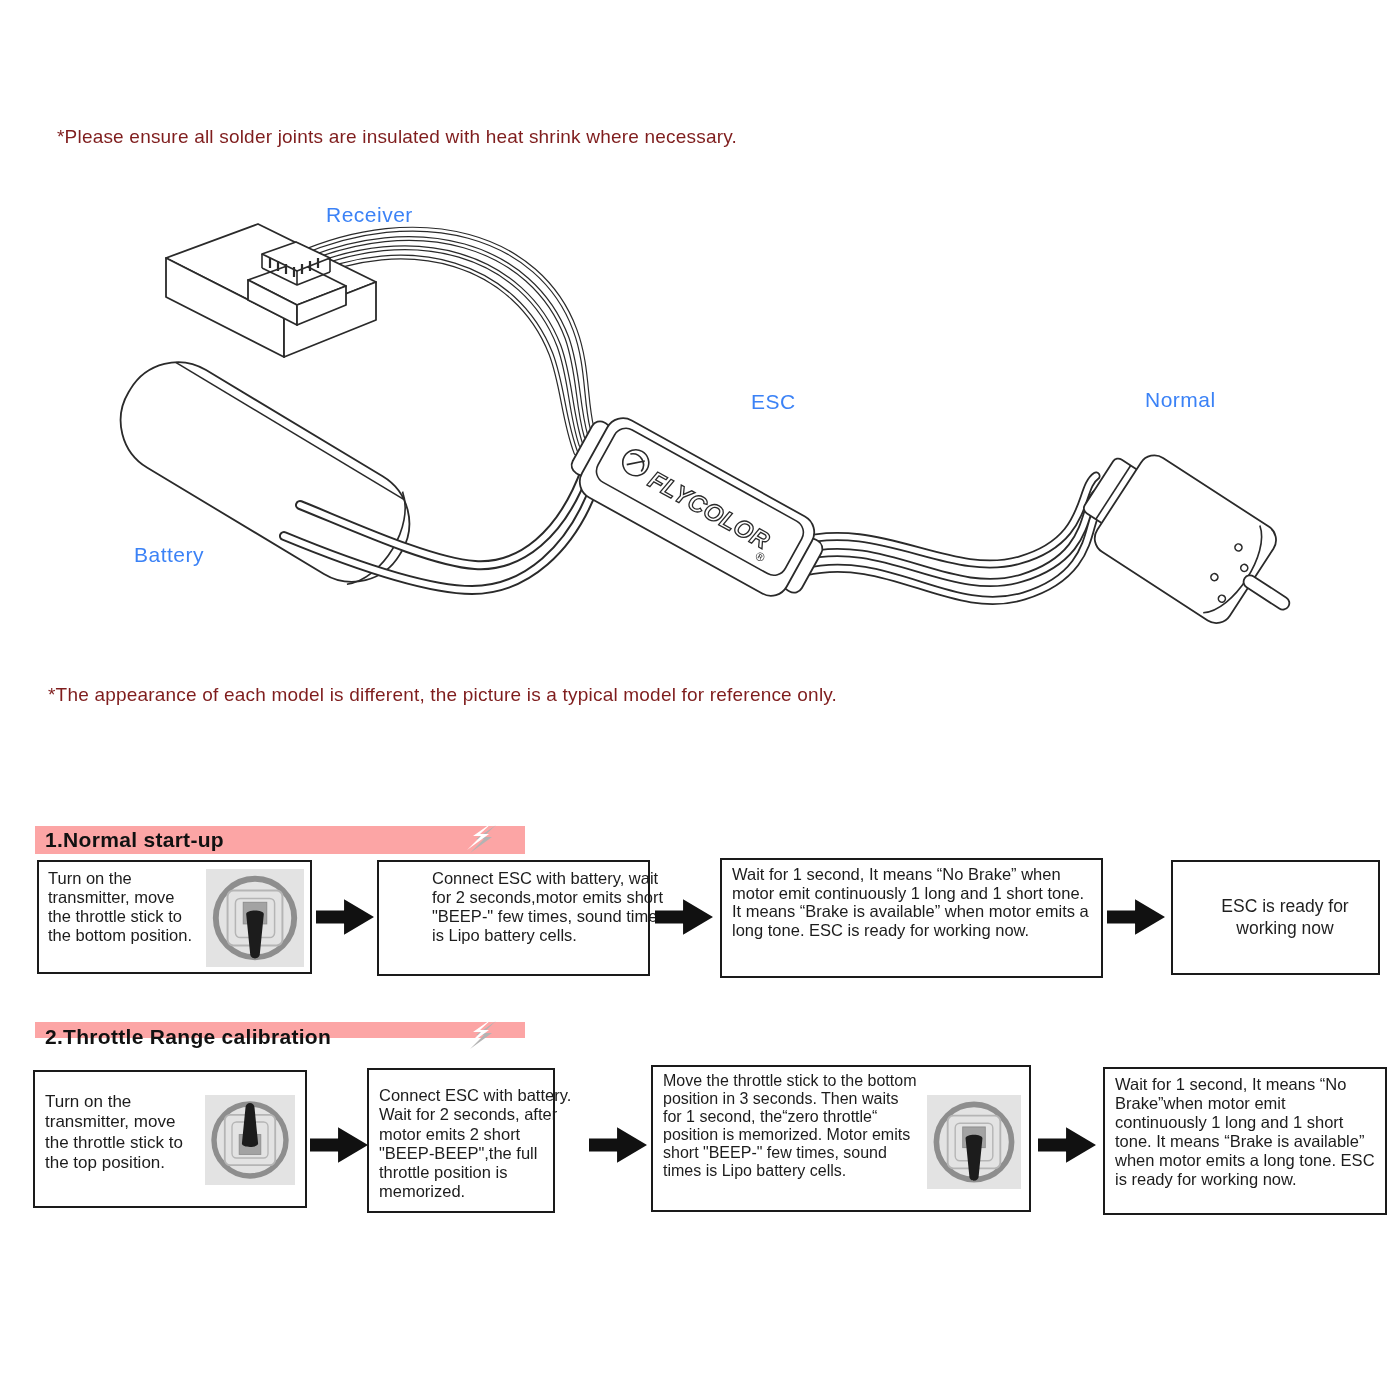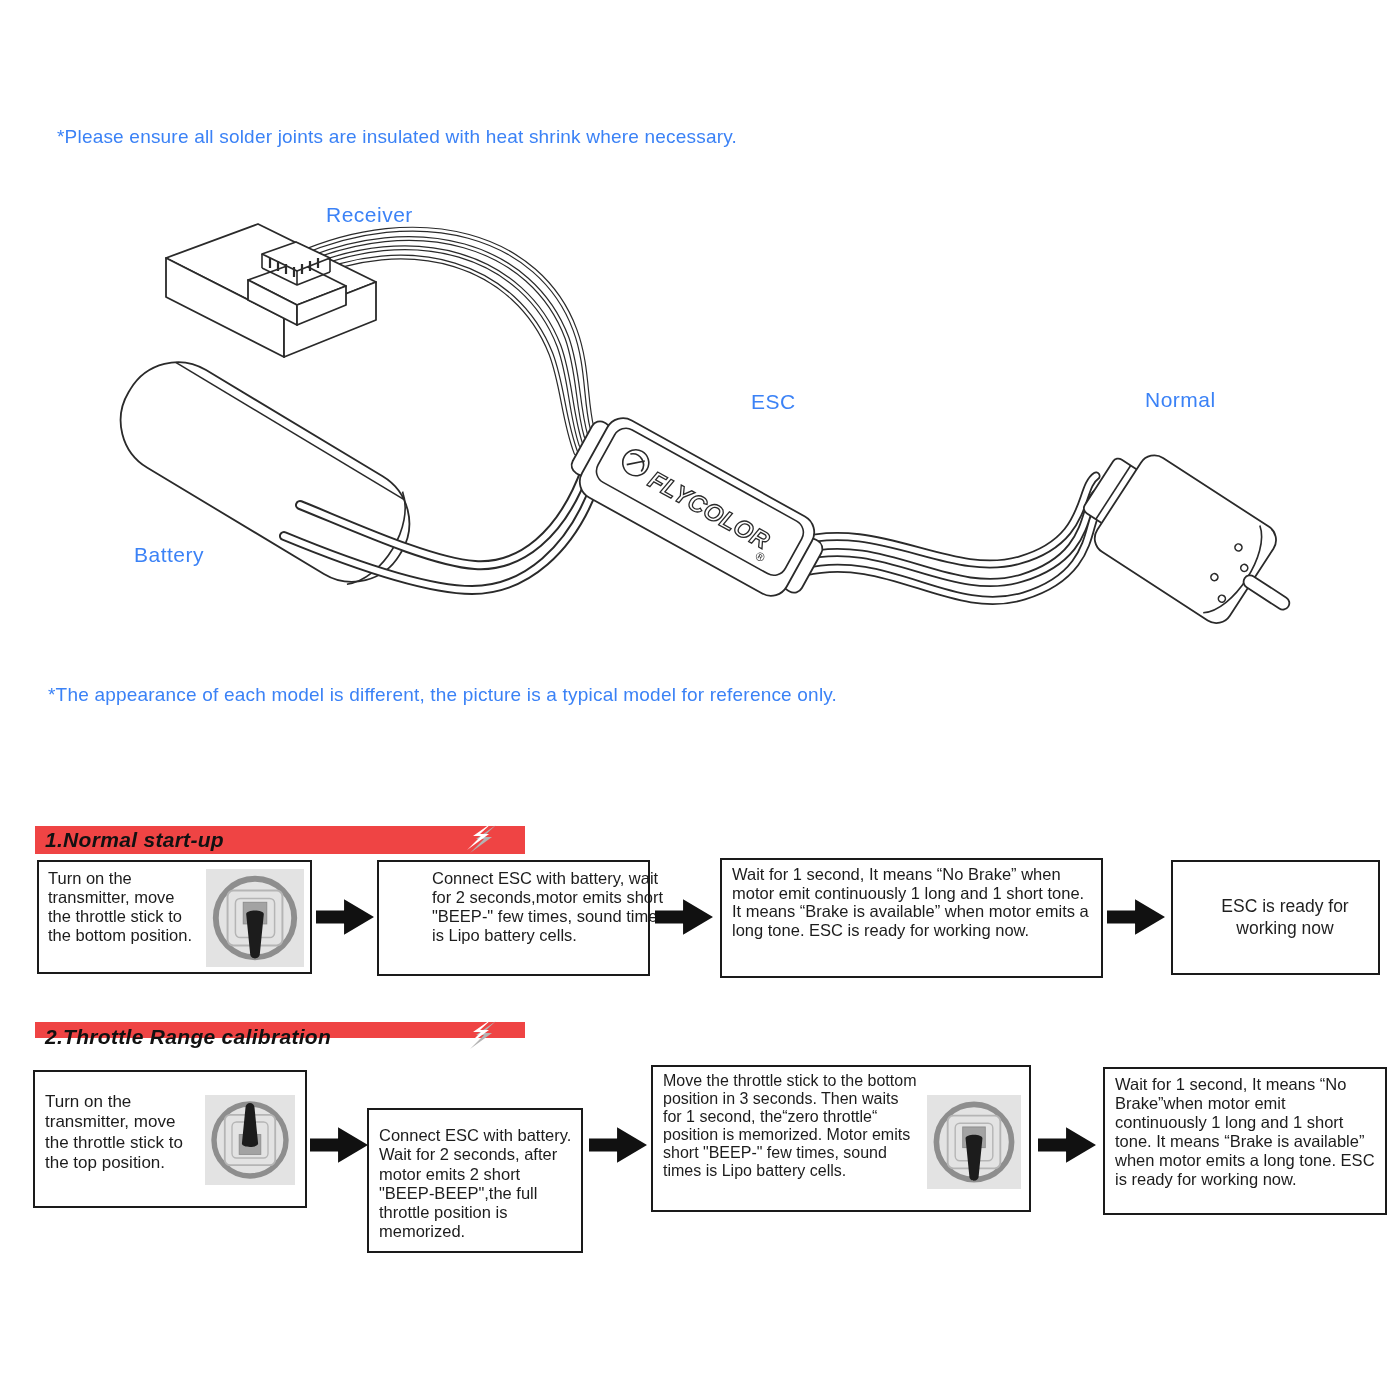--- a/index.html
+++ b/index.html
@@ -1,21 +1,21 @@
 <!DOCTYPE html>
 <html><head>
 <meta charset="utf-8">
 <style>
   html,body{margin:0;padding:0;background:#fff;}
   #page{position:relative;width:1400px;height:1400px;background:#ffffff;overflow:hidden;
         font-family:"Liberation Sans","DejaVu Sans",sans-serif;color:#1f1f1f;}
-  .note{position:absolute;font-size:19px;letter-spacing:.2px;color:#3b82f6;}
+  .note{position:absolute;font-size:19px;letter-spacing:.2px;color:#7f1d1d;}
   .dlabel{position:absolute;font-size:21px;color:#3b82f6;letter-spacing:.5px;}
   #diagram{position:absolute;left:0;top:0;width:1400px;height:800px;}
-  .banner{position:absolute;height:28px;background:#ef4444;font-style:italic;}
+  .banner{position:absolute;height:28px;background:#fca5a5;}
   .banner .btitle{font-size:21px;font-weight:bold;color:#111;padding-left:10px;line-height:27px;letter-spacing:.3px;}
   .blogo{position:absolute;right:16px;top:-6px;}
   .box{position:absolute;border:2px solid #1a1a1a;background:#fff;box-sizing:border-box;padding-left:19px;}
   .step-text{position:absolute;white-space:pre-line;line-height:1.15;color:#1c1c1c;}
   .stick{position:absolute;}
   .arrow{position:absolute;}
   .centerbox{display:flex;align-items:center;justify-content:center;}
   svg{display:block;}
   .ln{fill:none;stroke:#2a2a2a;stroke-width:1.6;stroke-linejoin:round;}
   .lnf{fill:#ffffff;stroke:#2a2a2a;stroke-width:1.8;stroke-linejoin:round;}
@@ -191,21 +191,21 @@
         </g>
       </svg>
     </div>
   </div>
   <div class="arrow" style="left:310px;top:1124px;">
     <svg width="58" height="42" viewBox="0 0 62 44">
         <path d="M0,15 H30 V3 L62,22 L30,41 V29 H0 Z" fill="#111"></path>
       </svg>
   </div>
 
-  <div class="box" style="left:367px;top:1108px;width:216px;height:145px;">
+  <div class="box" style="left:367px;top:1068px;width:188px;height:145px;">
     <div class="step-text" style="left:10px;top:16px;width:194px;font-size:16.5px;line-height:1.17;">Connect ESC with battery. Wait for 2 seconds, after motor emits 2 short "BEEP-BEEP",the full throttle position is memorized.</div>
   </div>
   <div class="arrow" style="left:589px;top:1124px;">
     <svg width="58" height="42" viewBox="0 0 62 44">
         <path d="M0,15 H30 V3 L62,22 L30,41 V29 H0 Z" fill="#111"></path>
       </svg>
   </div>
 
   <div class="box" style="left:651px;top:1065px;width:380px;height:147px;">
     <div class="step-text" style="left:10px;top:5px;width:258px;font-size:16px;line-height:1.12;">Move the throttle stick to the bottom position in 3 seconds. Then waits for 1 second, the“zero throttle“ position is memorized. Motor emits short "BEEP-" few times, sound times is Lipo battery cells.</div>

